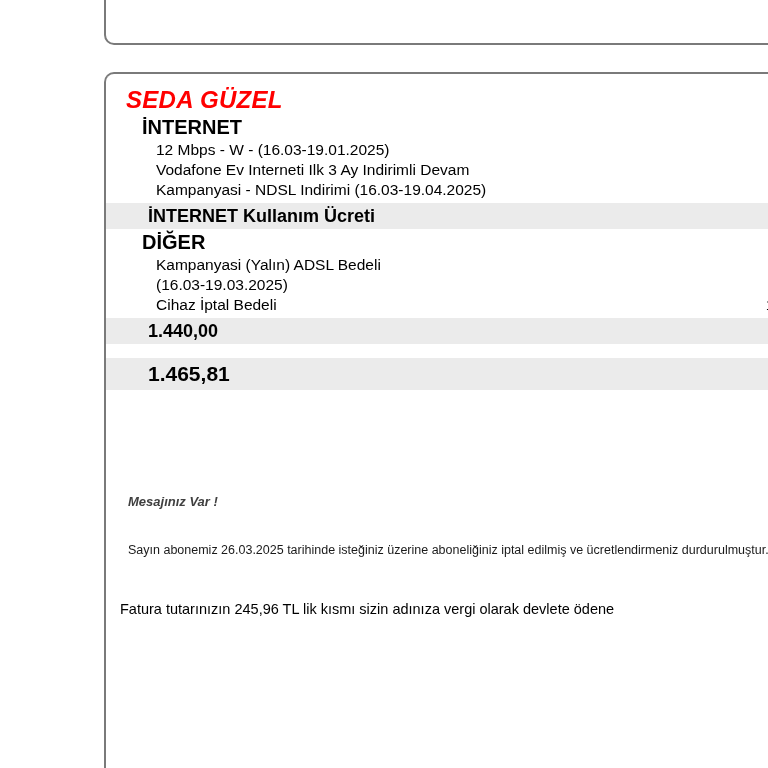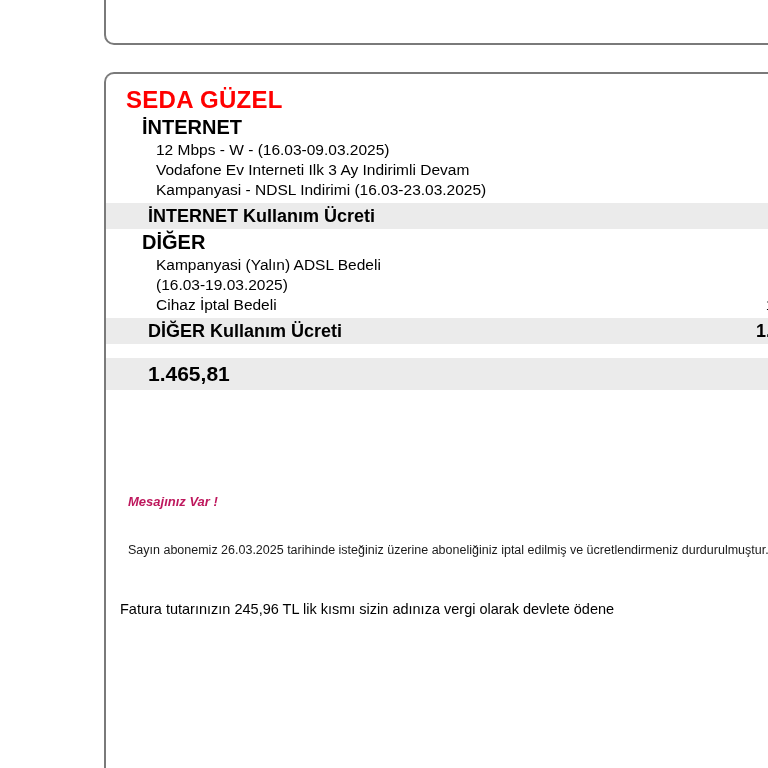--- a/index.html
+++ b/index.html
@@ -47,20 +47,21 @@
 
   .customer-name {
     position: absolute;
     left: 20px;
     top: 12px;
     font-size: 24px;
     font-weight: bold;
     color: #ff0000;
     letter-spacing: 0.3px;
     white-space: nowrap;
+    font-style: italic;
   }
 
   .rows {
     position: absolute;
     left: 0;
     top: 40px;
     width: 100%;
   }
 
   .row {
@@ -148,21 +149,21 @@
     white-space: nowrap;
   }
 
   .message-title {
     position: absolute;
     left: 22px;
     top: 420px;
     font-size: 13px;
     font-weight: bold;
     font-style: italic;
-    color: #be185d;
+    color: #404040;
   }
 
   .message-body {
     position: absolute;
     left: 22px;
     top: 468px;
     width: 660px;
     font-size: 12.5px;
     line-height: 17px;
     color: #1a1a1a;
@@ -189,31 +190,31 @@
   <div class="customer-name">SEDA GÜZEL</div>
 
   <div class="rows">
 
     <div class="row row-group">
       <span class="label">İNTERNET</span>
       <span class="amount"></span>
     </div>
 
     <div class="row row-detail">
-      <span class="label">12 Mbps - W - (16.03-09.03.2025)</span>
+      <span class="label">12 Mbps - W - (16.03-19.01.2025)</span>
 
     </div>
 
     <div class="row row-detail">
       <span class="label">Vodafone Ev Interneti Ilk 3 Ay Indirimli Devam</span>
 
     </div>
 
     <div class="row row-cont">
-      <span class="label">Kampanyasi - NDSL Indirimi (16.03-23.03.2025)</span>
+      <span class="label">Kampanyasi - NDSL Indirimi (16.03-19.04.2025)</span>
       <span class="amount"></span>
     </div>
 
     <div class="row row-subtotal">
       <span class="label">İNTERNET Kullanım Ücreti</span>
 
     </div>
 
     <div class="row row-group">
       <span class="label">DİĞER</span>
@@ -229,21 +230,20 @@
       <span class="label">(16.03-19.03.2025)</span>
       <span class="amount"></span>
     </div>
 
     <div class="row row-detail">
       <span class="label">Cihaz İptal Bedeli</span>
       <span class="amount">1.440,00</span>
     </div>
 
     <div class="row row-subtotal">
-      <span class="label">DİĞER Kullanım Ücreti</span>
       <span class="amount">1.440,00</span>
     </div>
 
     <div class="row row-total">
       <span class="amount">1.465,81</span>
     </div>
 
   </div>
 
   <div class="written-amount">

